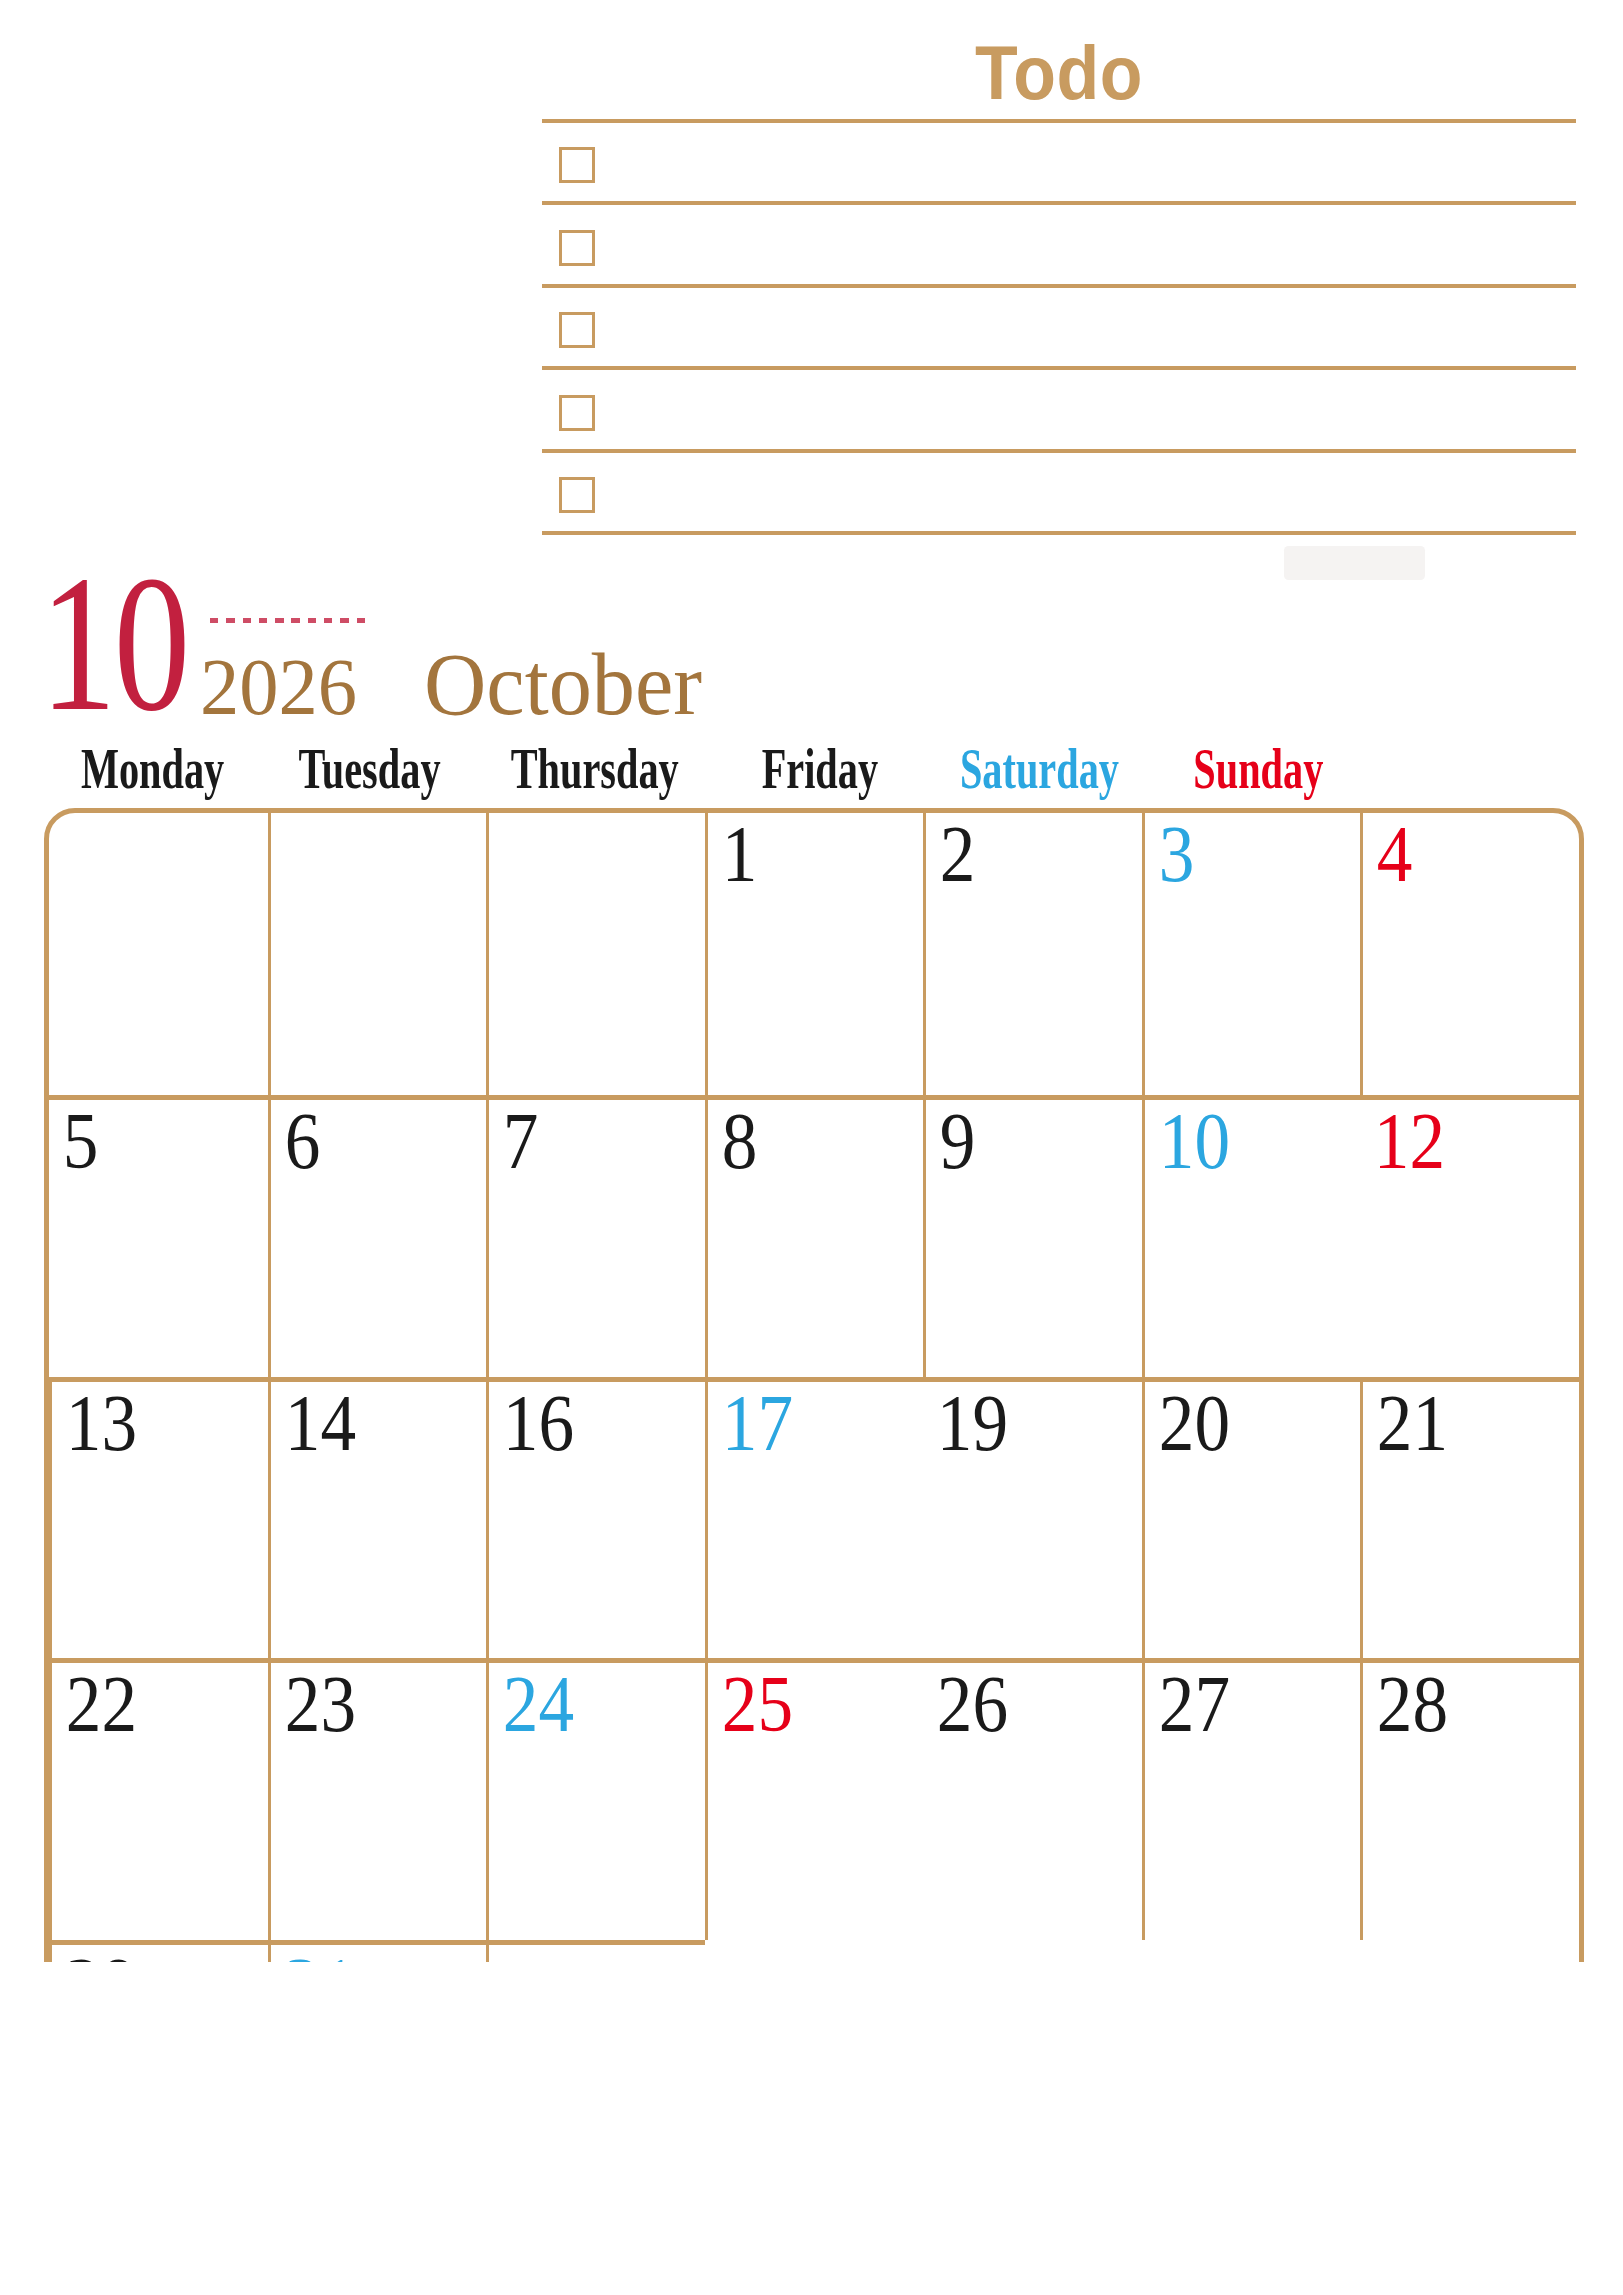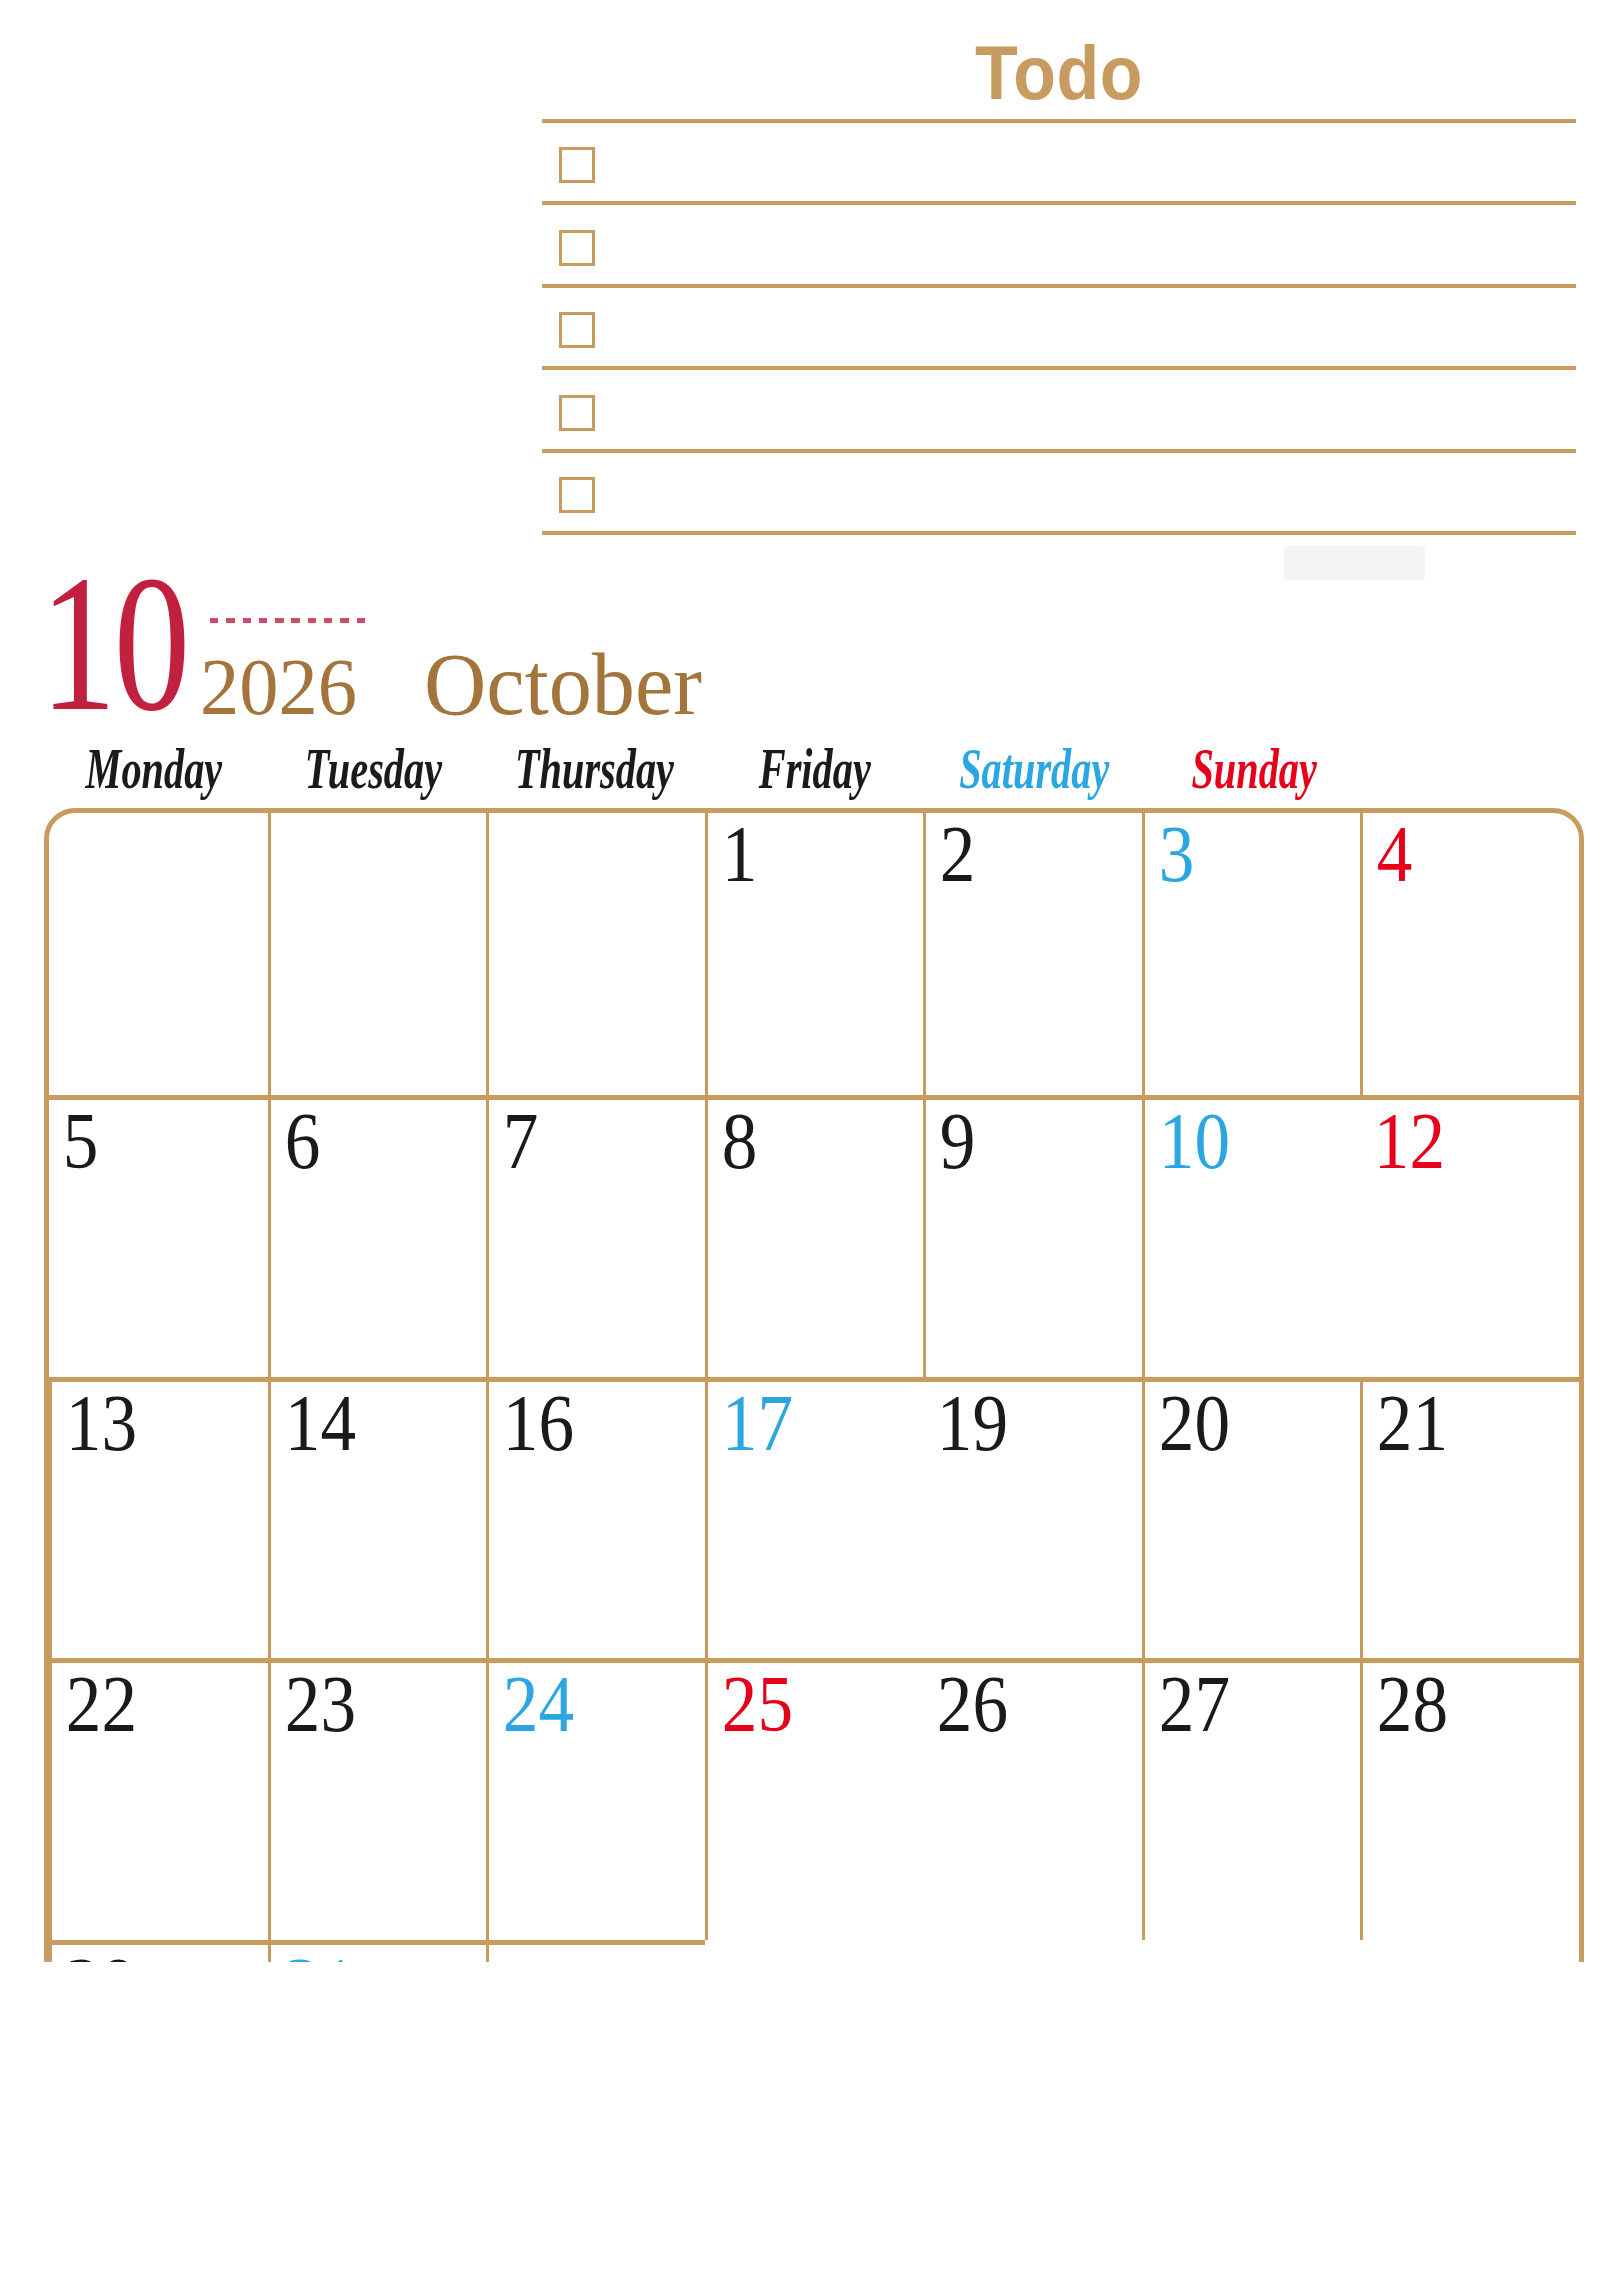--- a/index.html
+++ b/index.html
@@ -61,21 +61,21 @@
   .smudge{
     position:absolute;left:1284px;top:546px;width:141px;height:34px;
     background:var(--smudge);border-radius:4.5px;
   }
 
   
   .dow{
     position:absolute;left:44px;top:741px;width:1540px;
     display:grid;grid-template-columns:repeat(7,1fr);
   }
-  .dow-cell{text-align:center;font-style:italic;}
+  .dow-cell{text-align:center;}
   .dow-label{
     display:inline-block;
     font-size:56px;line-height:1;font-weight:bold;
     transform:scaleX(.72);transform-origin:center top;
     white-space:nowrap;
   }
 
   
   .grid{
     position:absolute;left:44px;top:808px;width:1540px;height:1419px;

